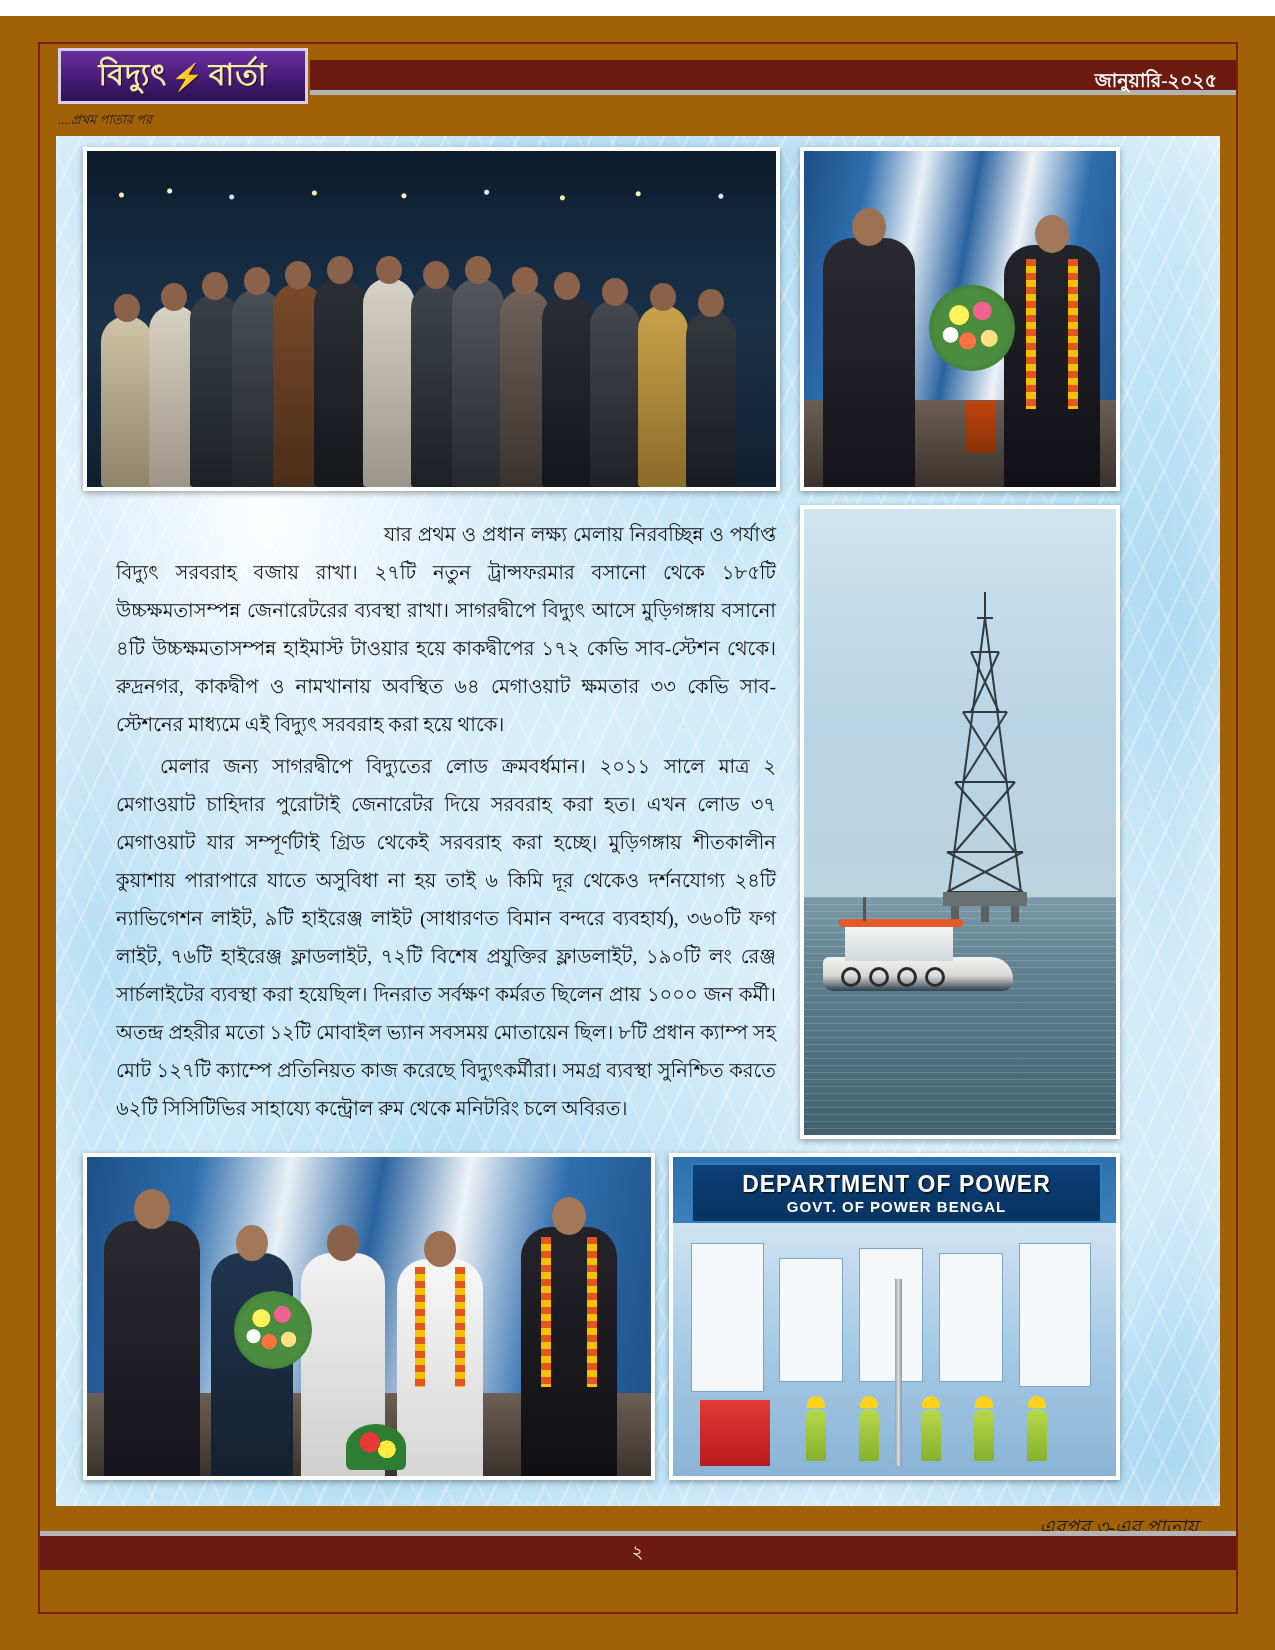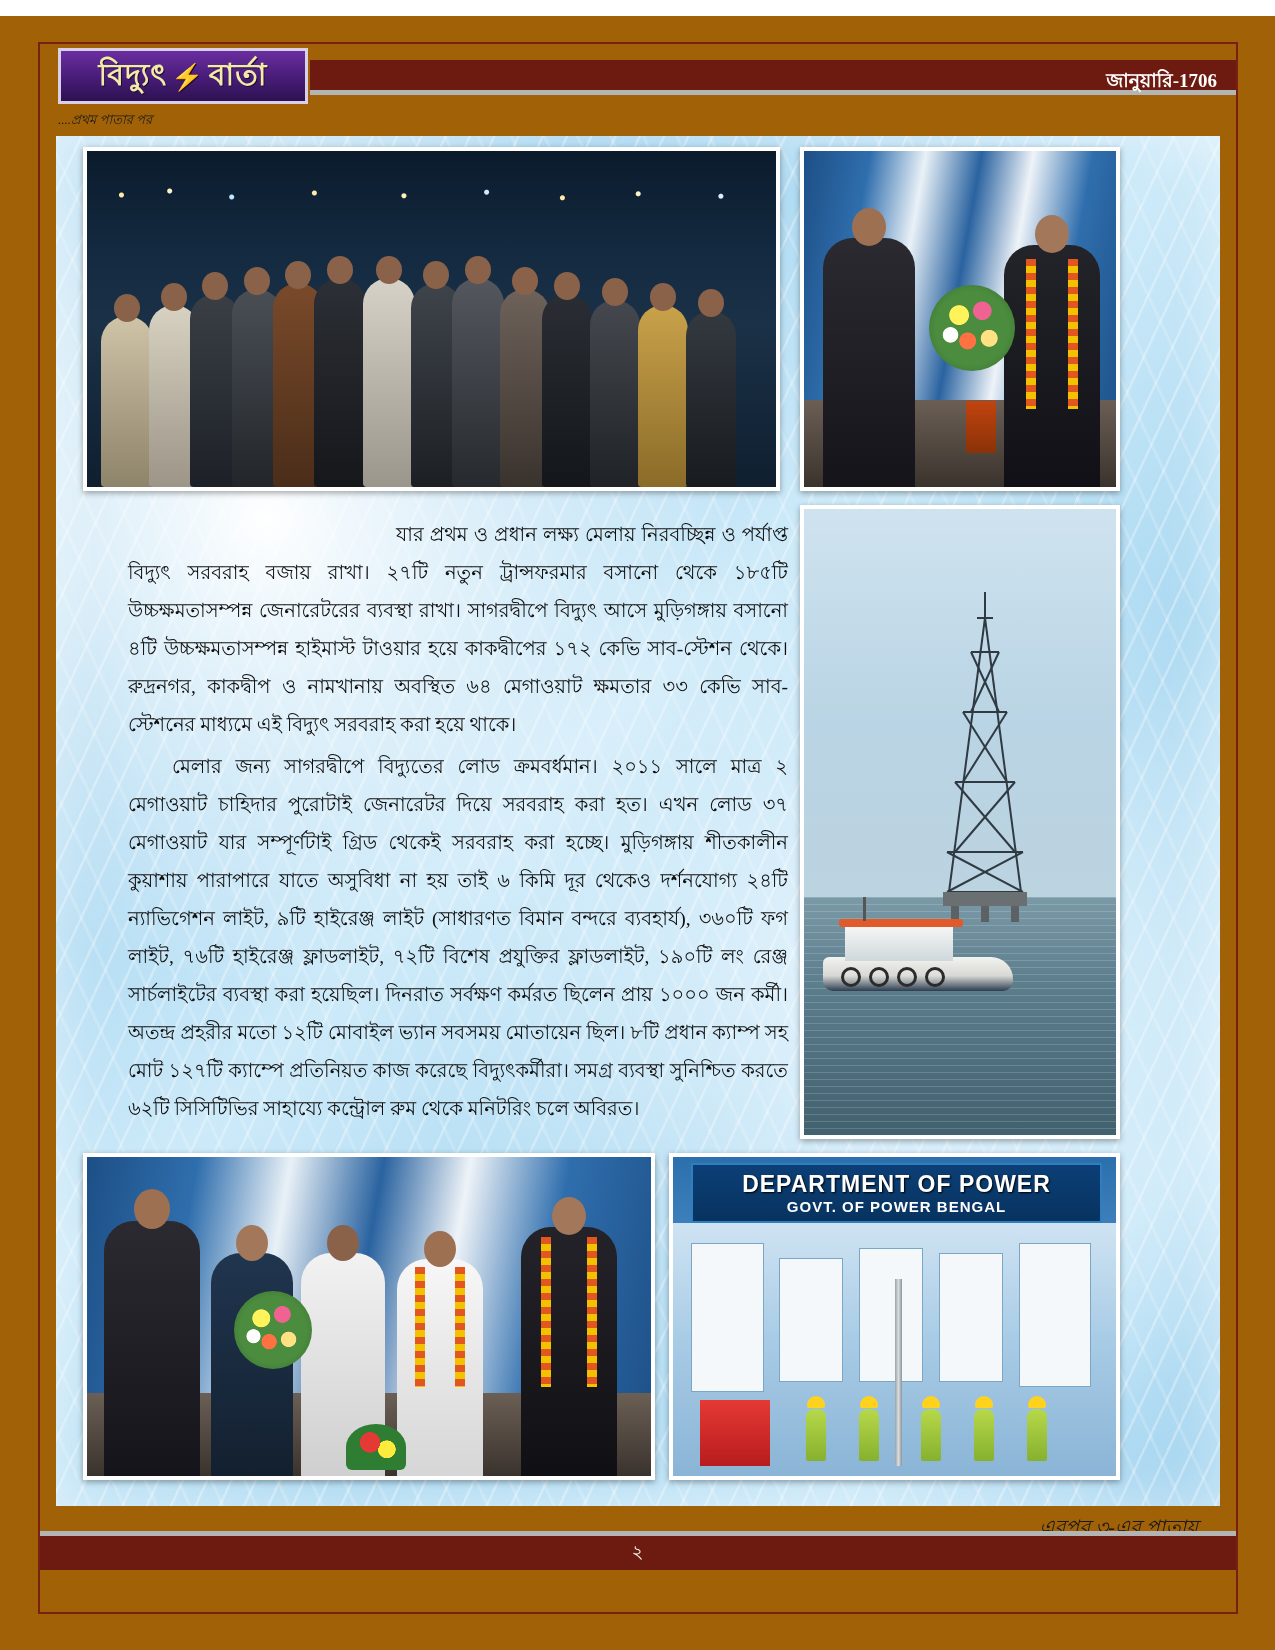--- a/index.html
+++ b/index.html
@@ -300,21 +300,21 @@
     width: 18px; height: 12px; background: #ffd21e; border-radius: 9px 9px 2px 2px;
   }
   .pole {
     position: absolute; bottom: 4%; left: 50%; width: 7px; height: 74%;
     background: linear-gradient(90deg,#9aa3a8,#d7dde0,#8b9499);
   }
 
   
   .article {
     position: absolute;
-    left: 128px;
+    left: 116px;
     top: 500px;
     width: 660px;
     font-family: "Liberation Serif", serif;
     font-size: 19.5px;
     line-height: 1.95;
     color: #0f0f0f;
     text-align: justify;
     text-justify: inter-word;
   }
   .article p { margin: 0 0 4px 0; }
@@ -358,21 +358,21 @@
 <div class="page">
 
   <div class="frame"></div>
 
   <div class="masthead-bar"></div>
   <div class="logo">
     <span class="logo-text">
       <span>বিদ্যুৎ</span><span class="logo-bolt">⚡</span><span>বার্তা</span>
     </span>
   </div>
-  <div class="issue-date">জানুয়ারি-1706</div>
+  <div class="issue-date">জানুয়ারি-২০২৫</div>
   <div class="contd-from">....প্রথম পাতার পর</div>
 
   <div class="content-panel"></div>
 
   <div class="photo" id="photo-group">
     <div class="inner">
       <div class="night-sky"></div>
       <div class="night-lights"></div>
       <div class="crowd">
         <div class="person" style="left:2%;width:52px;height:62%;background:linear-gradient(180deg,#cfc3a8 0%,#8e8469 100%);">

